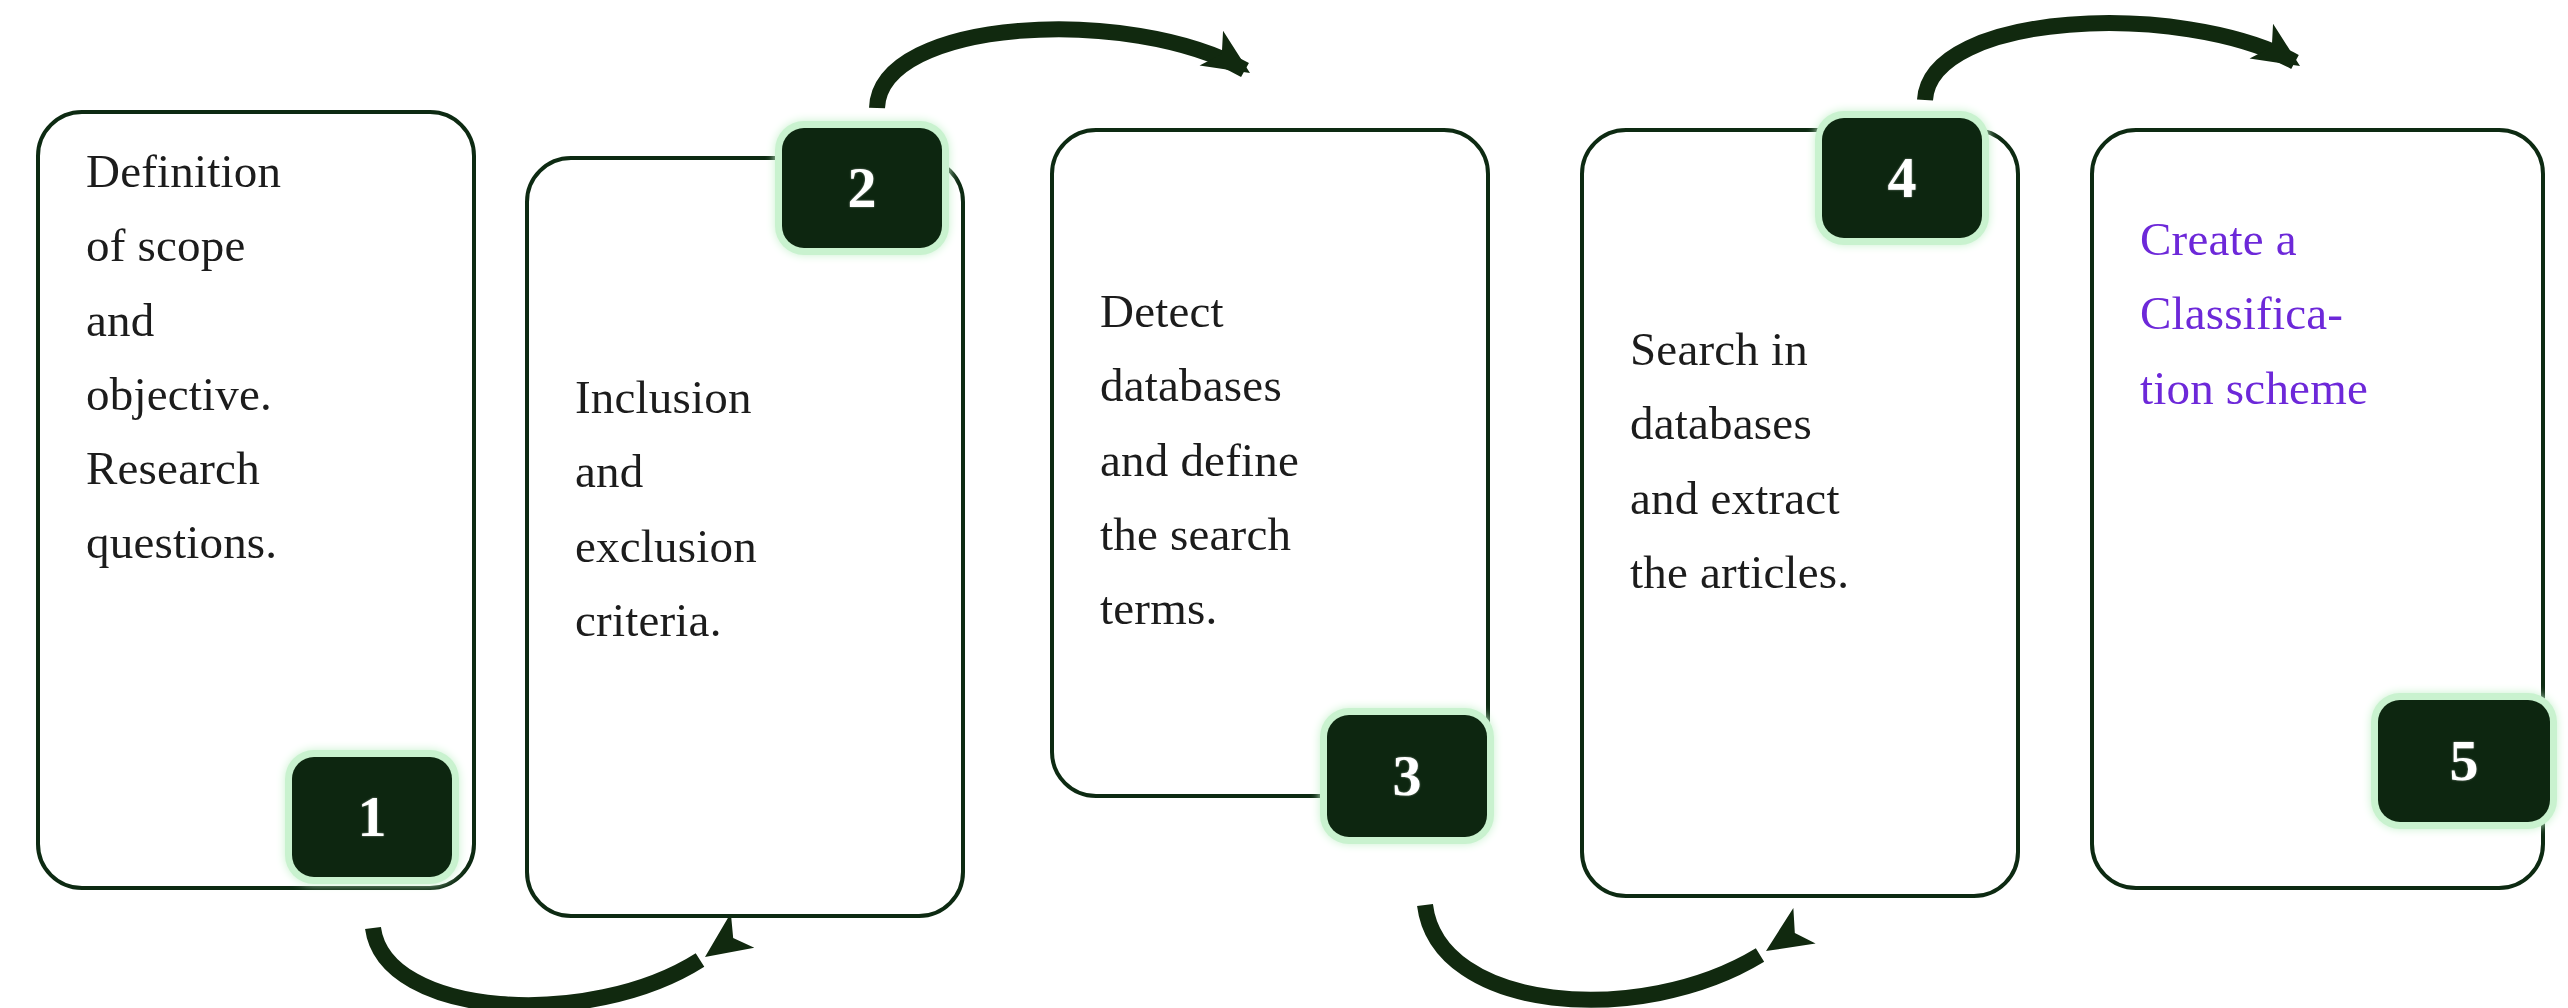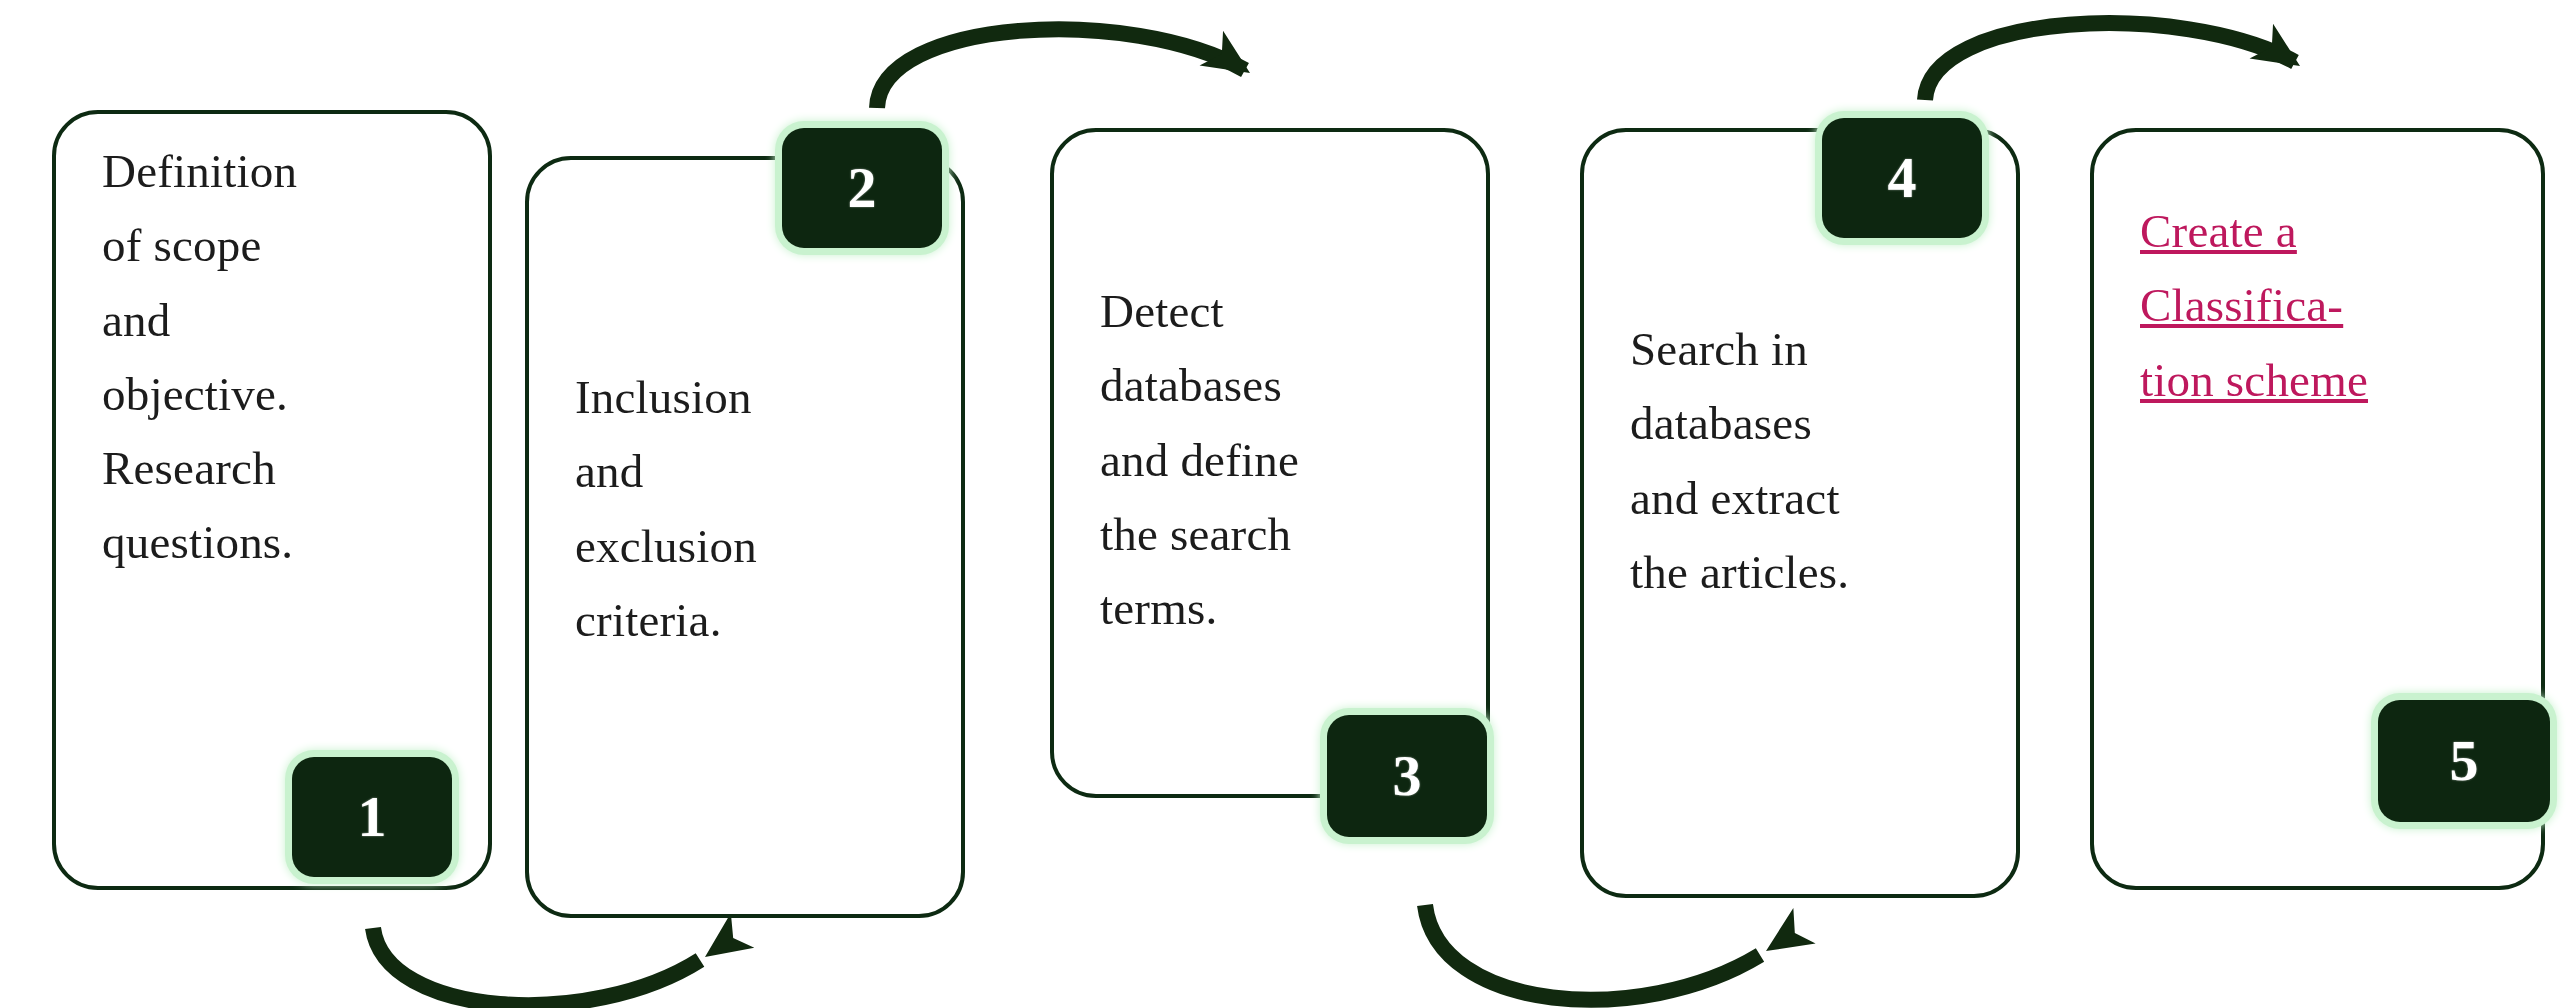--- a/index.html
+++ b/index.html
@@ -80,21 +80,21 @@
       <g>
         <path d="M 1425 905 C 1438 1012 1640 1028 1760 955" fill="none" stroke="#11290f" stroke-width="16" stroke-linecap="butt"></path>
         <path d="M 0 0 L -46 -20 L -34 0 L -46 22 Z" fill="#11290f" transform="translate(1766,951) rotate(148)"></path>
       </g>
       <g>
         <path d="M 1925 100 C 1930 12 2180 0 2295 62" fill="none" stroke="#11290f" stroke-width="16" stroke-linecap="butt"></path>
         <path d="M 0 0 L -46 -20 L -34 0 L -46 22 Z" fill="#11290f" transform="translate(2300,66) rotate(34)"></path>
       </g>
     </svg>
 
-  <div class="step-box" style="left: 52px; top: 110px; width: 440px; height: 780px; border-color: rgb(13, 42, 18);">
+  <div class="step-box" style="left: 36px; top: 110px; width: 440px; height: 780px; border-color: rgb(13, 42, 18);">
     <div class="step-text" style="top: 20px; color: rgb(28, 28, 28);">Definition
 of scope
 and
 objective.
 Research
 questions.</div>
   </div>
   <div class="badge" style="left: 292px; top: 757px; width: 160px; height: 120px; background: rgb(13, 38, 16); box-shadow: rgb(201, 242, 207) 0px 0px 0px 7px, rgb(201, 242, 207) 0px 0px 10px 7px;">
     <span class="badge-number" style="color: rgb(255, 255, 255);">1</span>
   </div>
@@ -124,21 +124,21 @@
     <div class="step-text" style="top: 180px; color: rgb(28, 28, 28);">Search in
 databases
 and extract
 the articles.</div>
   </div>
   <div class="badge" style="left: 1822px; top: 118px; width: 160px; height: 120px; background: rgb(13, 38, 16); box-shadow: rgb(201, 242, 207) 0px 0px 0px 7px, rgb(201, 242, 207) 0px 0px 10px 7px;">
     <span class="badge-number" style="color: rgb(255, 255, 255);">4</span>
   </div>
 
   <div class="step-box" style="left: 2090px; top: 128px; width: 455px; height: 762px; border-color: rgb(13, 42, 18);">
-    <div class="step-text" style="top: 62px; color: #be185d; text-decoration: underline;">Create a
+    <div class="step-text" style="top: 70px; color: #6d28d9;">Create a
 Classifica-
 tion scheme</div>
   </div>
   <div class="badge" style="left: 2378px; top: 700px; width: 172px; height: 122px; background: rgb(13, 38, 16); box-shadow: rgb(201, 242, 207) 0px 0px 0px 7px, rgb(201, 242, 207) 0px 0px 10px 7px;">
     <span class="badge-number" style="color: rgb(255, 255, 255);">5</span>
   </div>
 
 </div>
 
 </body></html>

